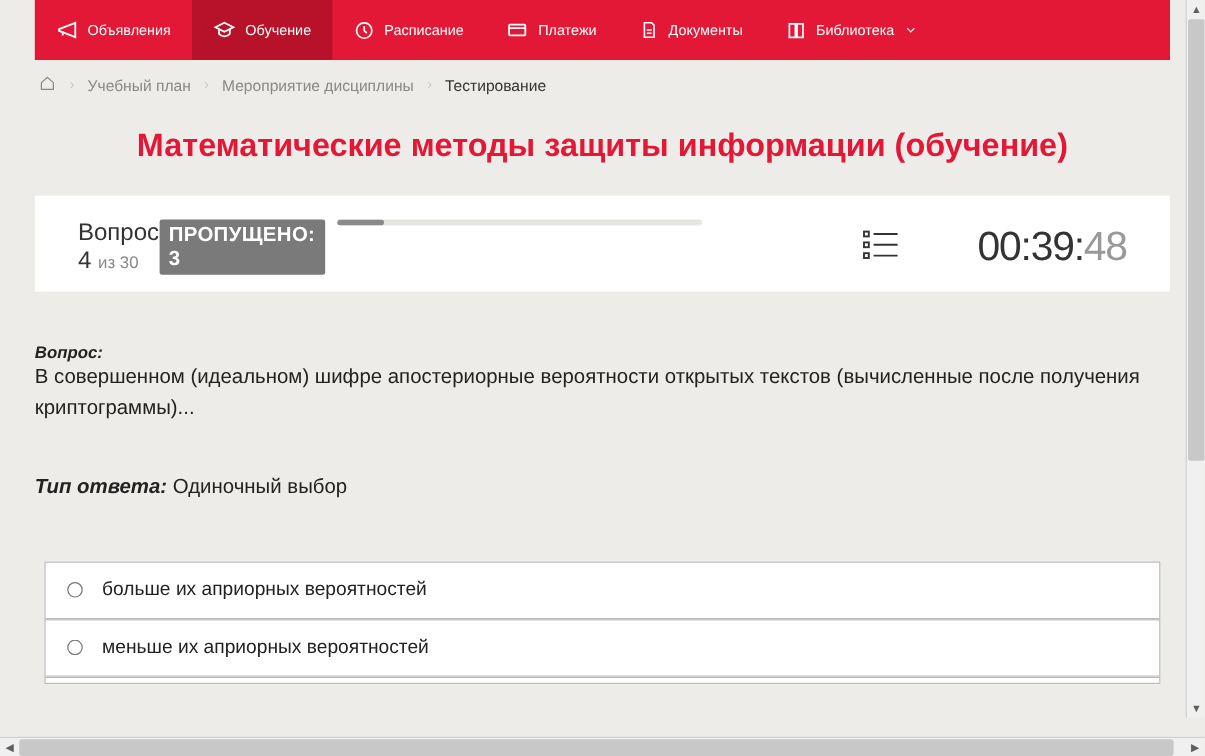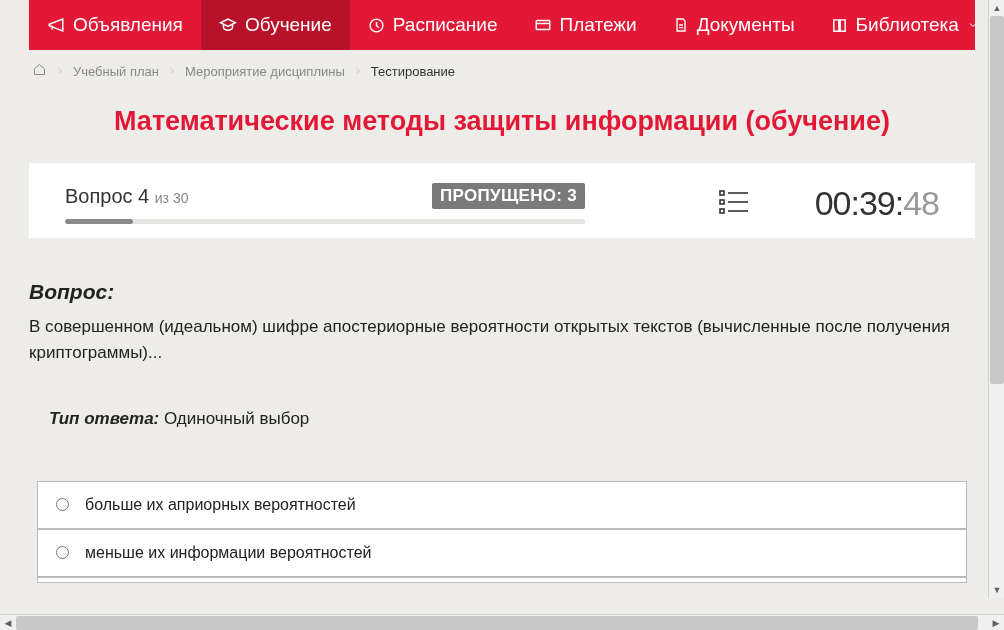--- a/index.html
+++ b/index.html
@@ -31,21 +31,21 @@
       display: flex;
       background: #e31837;
       height: 50px;
       margin: 0 29px;
     }
     .nav-item {
       display: flex;
       align-items: center;
       padding: 0 18px;
       color: #fff;
-      font-size: 19px;
+      font-size: 12px;
       font-weight: 500;
       cursor: pointer;
       white-space: nowrap;
     }
     .nav-item.active {
       background: #b8122a;
     }
     .nav-icon {
       margin-right: 8px;
       display: inline-flex;
@@ -88,21 +88,21 @@
     .status-card {
       background: #fff;
       margin: 0 29px;
       padding: 20px 36px 14px 36px;
       display: flex;
       align-items: center;
       justify-content: space-between;
     }
     .status-left {
       display: flex;
-      flex-direction: column;
+      flex-direction: row;
       gap: 10px;
       flex: 1;
       max-width: 520px;
     }
     .status-top {
       display: flex;
       align-items: center;
       justify-content: space-between;
     }
     .question-counter {
@@ -155,38 +155,36 @@
       letter-spacing: -1px;
     }
     .timer-sec {
       color: #999;
     }
     
     .body {
       padding: 42px 29px 0 29px;
     }
     .q-label-line {
-      font-size: 21px;
-      margin-bottom: 10px;
+      font-size: 14px;
     }
     .q-label {
       font-style: italic;
       font-weight: 700;
       color: #222;
     }
     .q-text {
       font-size: 17px;
       color: #222;
       line-height: 1.55;
     }
     .type-line {
       margin-top: 42px;
       font-size: 17px;
       color: #222;
-      margin-left: 20px;
     }
     .type-label {
       font-style: italic;
       font-weight: 700;
     }
     
     .options {
       margin-top: 52px;
       padding: 0 8px;
     }
@@ -416,21 +414,21 @@
         <span>Одиночный выбор</span>
       </div>
 
       <div class="options">
         <label class="option">
           <input type="radio" name="answer" style="">
           <span>больше их априорных вероятностей</span>
         </label>
         <label class="option">
           <input type="radio" name="answer" style="">
-          <span>меньше их информации вероятностей</span>
+          <span>меньше их априорных вероятностей</span>
         </label>
         <div class="option partial"></div>
       </div>
     </div>
 
   </div>
 
   <div class="scrollbar-v">
     <div class="sb-arrow">▲</div>
     <div class="sb-track-v">

